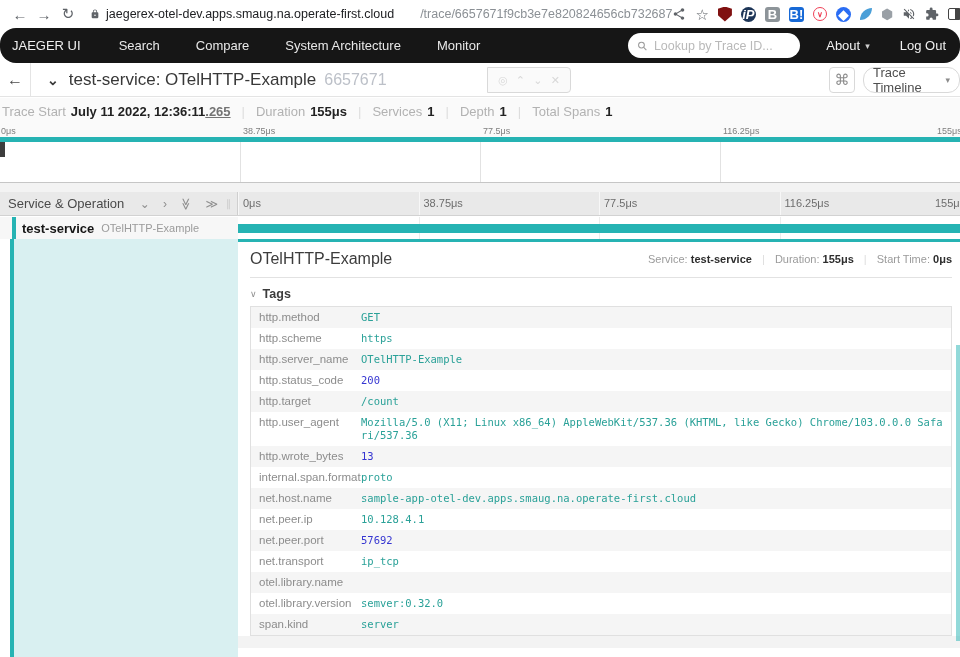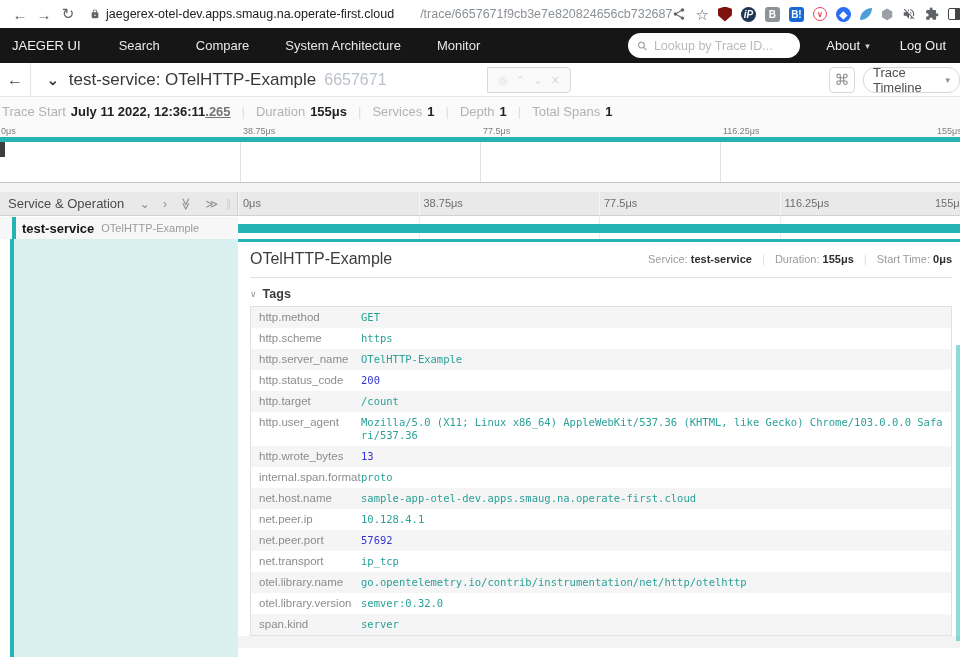--- a/index.html
+++ b/index.html
@@ -9,35 +9,35 @@
 
   
   .browser-bar { position:absolute; top:0; left:0; right:0; height:28px; background:#fff;
     display:flex; align-items:center; padding:0 8px; }
   .bicon { width:24px; text-align:center; font-size:15px; color:#5f6368; cursor:pointer; flex:0 0 auto; }
   .urlbox { display:flex; align-items:center; gap:6px; margin-left:10px; font-size:12.5px; white-space:nowrap; }
   .url-host { color:#202124; }
   .url-path { color:#8b9095;padding-left:26px; }
   .ext-row { margin-left:auto; display:flex; align-items:center; gap:9px; }
   .badge { width:15px; height:15px; border-radius:50%; display:flex; align-items:center; justify-content:center;
-    font-size:10px; font-weight:700; color:#fff; flex:0 0 auto; }
+    font-size:13px; font-weight:700; color:#fff; flex:0 0 auto; }
   .badge.sq { border-radius:3px; }
   .shieldclip { width:14px; height:15px; background:#801111; clip-path:polygon(50% 0,100% 15%,100% 58%,50% 100%,0 58%,0 15%);
     display:flex; align-items:center; justify-content:center; color:#fff; font-size:8px; font-weight:700; }
   .pocket { width:14px; height:14px; border:1.5px solid #ef4056; border-radius:50%; display:flex;
     align-items:center; justify-content:center; color:#ef4056; font-size:8px; font-weight:700; background:#fff; }
   .leaf { width:12px; height:12px; background:#4a9fd8; border-radius:0 100% 0 100%; transform:rotate(90deg); }
   .cubeg { font-size:14px; color:#9aa0a6; line-height:1; }
   .panel-ic { width:13px; height:12px; border:1.5px solid #444; border-radius:2px; position:relative; }
   .panel-ic::after { content:""; position:absolute; top:0; right:0; bottom:0; width:5px; background:#444; }
   .minisvg { display:block; }
 
   
   .nav { position:absolute; top:28px; left:0; right:0; height:35px; background:#161616;
-    display:flex; align-items:center; color:#f0f0f0; font-size:13px; padding:0 12px; }
+    display:flex; align-items:center; color:#f0f0f0; font-size:13px; padding:0 12px;border-radius:16px; }
   .nav-brand { font-weight:400; margin-right:38px; cursor:pointer; }
   .nav-item { margin-right:36px; cursor:pointer; color:#e8e8e8; }
   .lookup { margin-left:auto; width:172px; height:25px; background:#fff; border-radius:13px;
     display:flex; align-items:center; padding:0 9px; gap:6px; }
   .lookup input { border:none; outline:none; width:100%; font-size:12.5px; font-family:inherit; color:#333; }
   .lookup input::placeholder { color:#b9b9b9; }
   .nav-about { margin-left:26px; display:flex; align-items:center; gap:5px; cursor:pointer; }
   .nav-chev { font-size:9px; color:#cfcfcf; }
   .nav-logout { margin-left:30px; margin-right:2px; cursor:pointer; }
 
@@ -358,21 +358,20 @@
         <div class="tag-row num">
             <span class="tag-key">net.peer.port</span>
             <span class="tag-val">57692</span>
           </div>
         <div class="tag-row">
             <span class="tag-key">net.transport</span>
             <span class="tag-val">ip_tcp</span>
           </div>
         <div class="tag-row">
             <span class="tag-key">otel.library.name</span>
-            <span class="tag-val">go.opentelemetry.io/contrib/instrumentation/net/http/otelhttp</span>
           </div>
         <div class="tag-row">
             <span class="tag-key">otel.library.version</span>
             <span class="tag-val">semver:0.32.0</span>
           </div>
         <div class="tag-row">
             <span class="tag-key">span.kind</span>
             <span class="tag-val">server</span>
           </div>
       </div>

